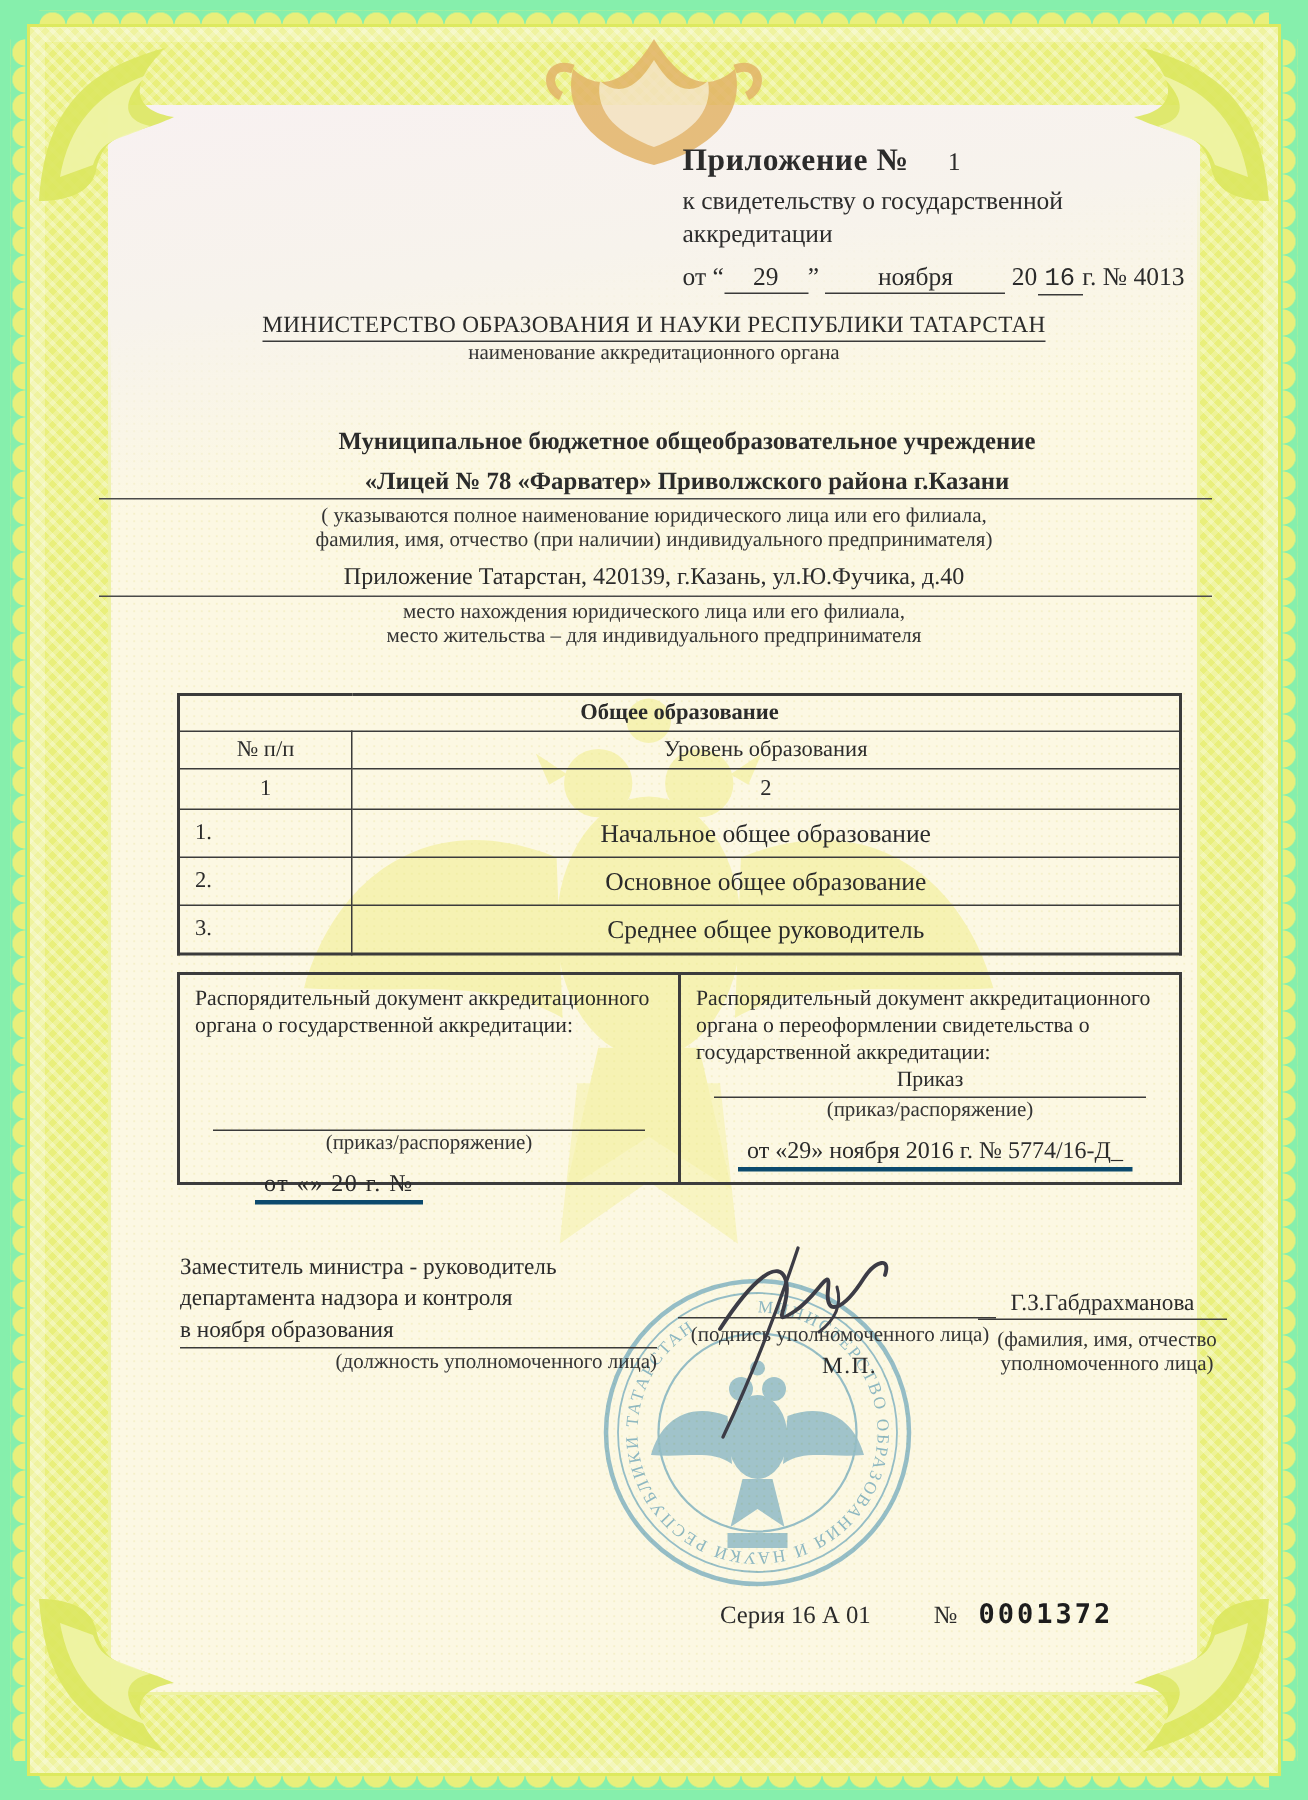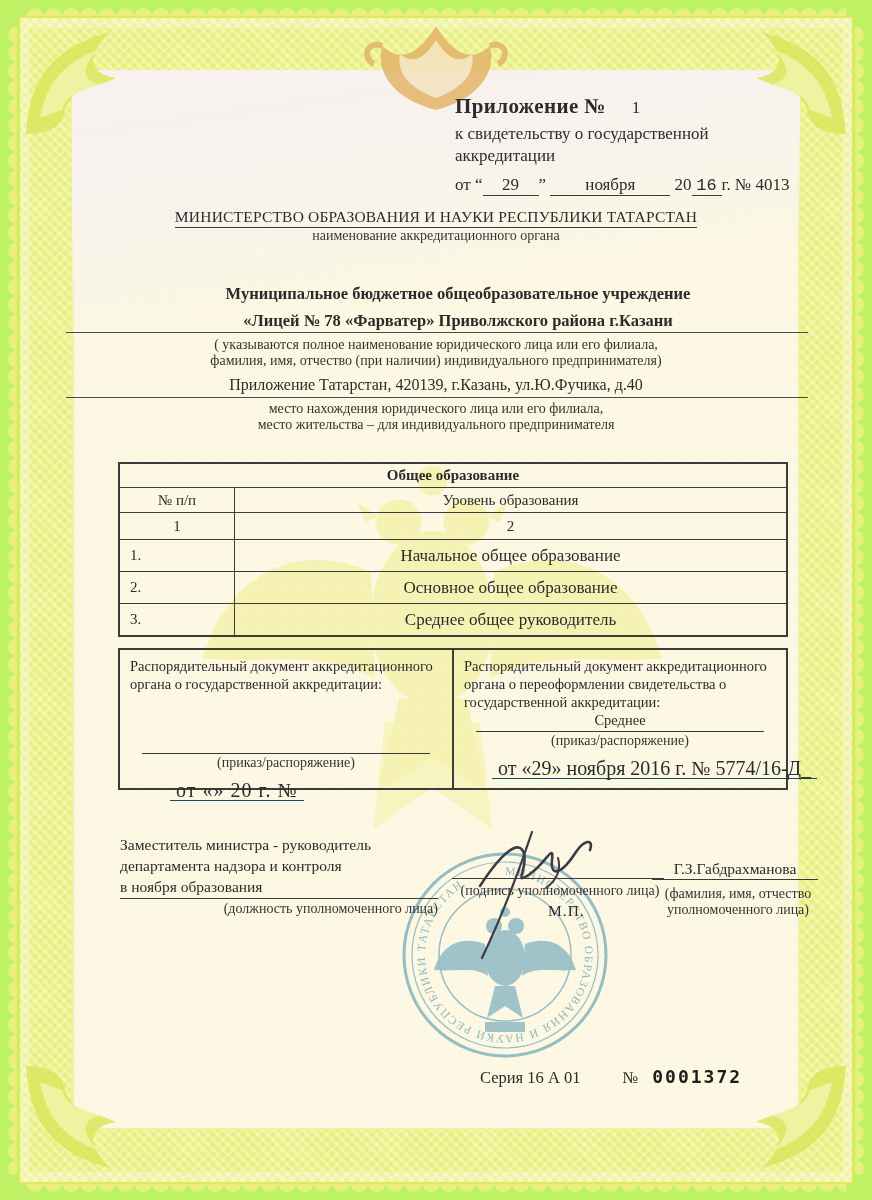--- a/index.html
+++ b/index.html
@@ -1,16 +1,16 @@
 <!DOCTYPE html>
 <html><head>
 <meta charset="utf-8">
 <style>
   html,body{margin:0;padding:0;background:#ffffff;}
-  .page{position:relative;width:872px;height:1200px;background:#bef264;overflow:hidden;
+  .page{position:relative;width:872px;height:1200px;background:#86efac;overflow:hidden;
         font-family:"Liberation Serif", serif;color:#2b2b2b;}
 
   
   .frame-band{position:absolute;left:18px;top:16px;right:18px;bottom:16px;
     background:
       repeating-linear-gradient(45deg, rgba(255,255,255,.30) 0 3px, rgba(255,255,255,0) 3px 7px),
       repeating-linear-gradient(-45deg, rgba(255,255,255,.22) 0 3px, rgba(255,255,255,0) 3px 7px),
       #e9ef7b;
     box-shadow: inset 0 0 0 2px #dde95f, inset 0 0 0 12px rgba(255,255,255,.28);}
   .sc-top{position:absolute;left:26px;right:26px;top:7px;height:10px;
@@ -83,21 +83,21 @@
   .edu-table .drow .c1{text-align:left;padding-left:10px;font-size:15px;}
 
   
   .boxes{position:absolute;left:118px;top:648px;width:672px;height:142px;display:flex;}
   .obox{border:2px solid #3c3c3c;width:50%;box-sizing:border-box;padding:7px 10px 6px 10px;
     font-size:14.5px;line-height:18px;}
   .obox + .obox{margin-left:-2px;}
   .obox .heading{min-height:54px;}
   .obox .ovalue{text-align:center;border-bottom:1px solid #3a3a3a;margin:0 12px;height:20px;}
   .obox .ocap{text-align:center;margin-top:1px;}
-  .odate{display:inline-block;border-bottom:1px solid #0c4a6e;font-size:20px;
+  .odate{display:inline-block;border-bottom:3px solid #0c4a6e;font-size:16px;
     padding:0 6px 1px 6px;margin-top:10px;margin-left:28px;white-space:nowrap;}
   .obox-l .ovalue{margin-top:22px;}
   .obox-l .odate{margin-left:40px;letter-spacing:1px;}
 
   
   .sig-left{position:absolute;left:120px;top:834px;width:330px;font-size:15.5px;line-height:21px;}
   .sig-left .pos3{border-bottom:1px solid #3a3a3a;padding-bottom:1px;width:318px;}
   .sig-left .cap{text-align:right;width:318px;margin-top:2px;}
   .sig-mid-line{position:absolute;left:452px;top:878px;width:212px;border-bottom:1px solid #3a3a3a;}
   .sig-mid-cap{position:absolute;left:440px;top:883px;width:240px;text-align:center;}
@@ -238,21 +238,21 @@
 
     <div class="boxes">
       <div class="obox obox-l">
         <div class="heading">Распорядительный документ аккредитационного органа о государственной аккредитации:</div>
         <div class="ovalue"></div>
         <div class="ocap small-cap">(приказ/распоряжение)</div>
         <div><span class="odate">от  «»     20   г. №</span></div>
       </div>
       <div class="obox">
         <div class="heading">Распорядительный документ аккредитационного органа о переоформлении свидетельства о государственной аккредитации:</div>
-        <div class="ovalue">Среднее</div>
+        <div class="ovalue">Приказ</div>
         <div class="ocap small-cap">(приказ/распоряжение)</div>
         <div><span class="odate">от  «29»  ноября  2016 г.  № 5774/16-Д_</span></div>
       </div>
     </div>
 
     <div class="sig-left">
       <div>Заместитель министра - руководитель</div>
       <div>департамента надзора и контроля</div>
       <div class="pos3">в ноября образования</div>
       <div class="cap small-cap">(должность уполномоченного лица)</div>

